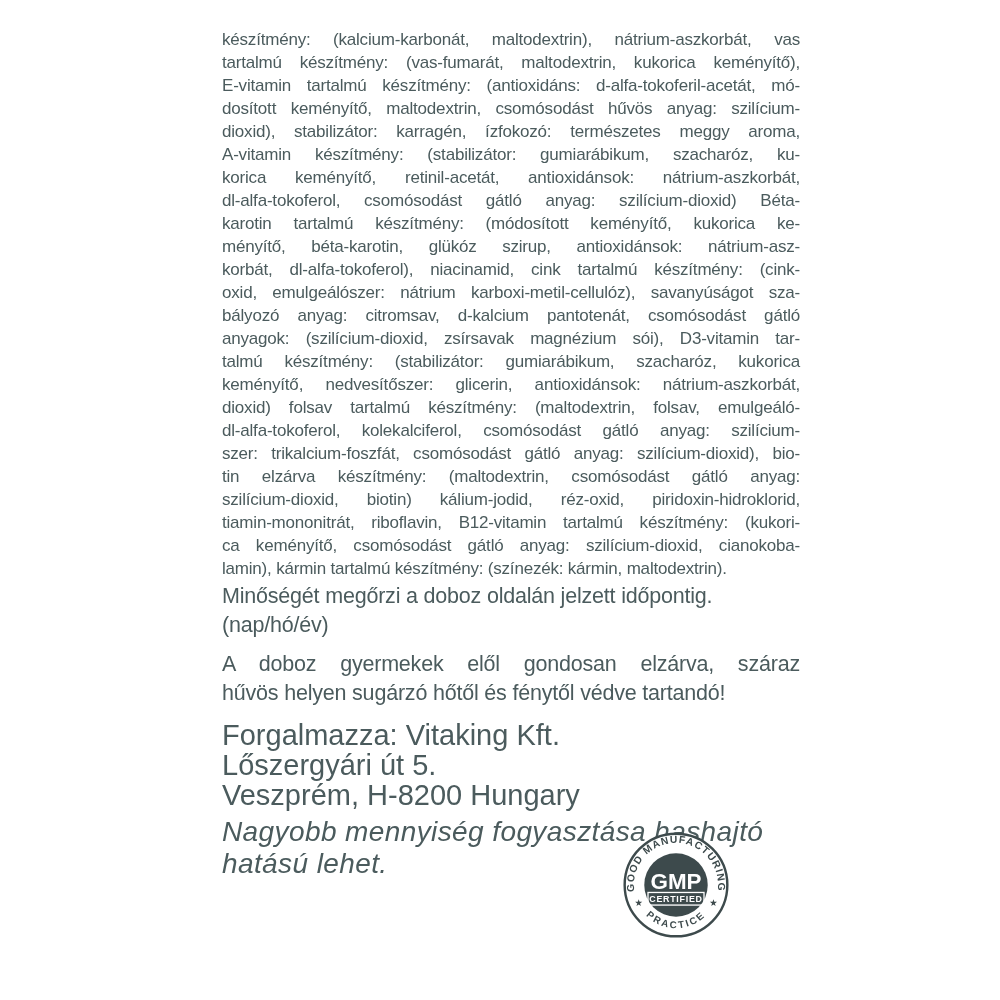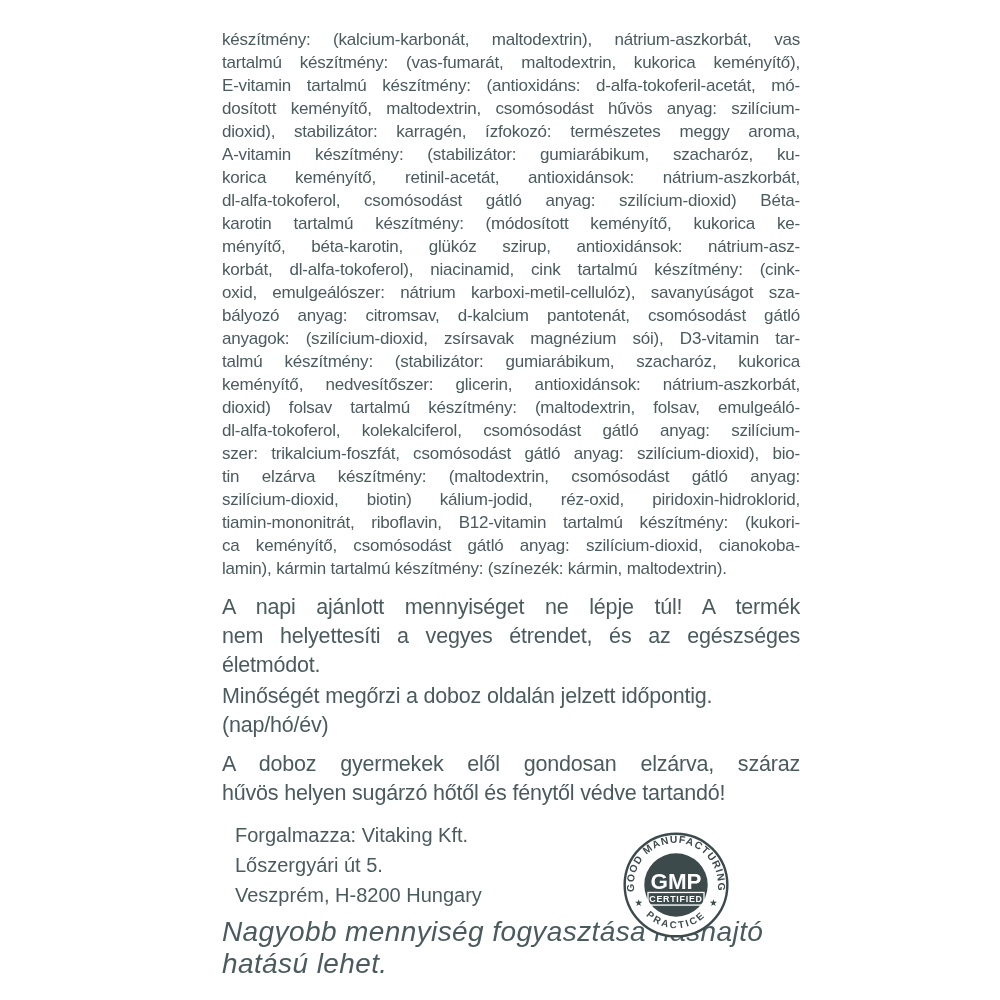--- a/index.html
+++ b/index.html
@@ -16,21 +16,21 @@
   .justify-lines .lines-wrap .line:last-child { text-align-last: left; }
   .heading-line { text-align: justify; text-align-last: justify; }
   .heading-bold { font-weight: bold; font-size: 21.5px; }
 
   .para { font-size: 21.5px; line-height: 29px; letter-spacing: -0.2px; }
   .para.daily { margin-top: 13px; }
   .para.quality { margin-top: 2px; }
   .para.storage { margin-top: 10px; }
   .plain-lines .line { text-align: right; text-align-last: left; }
 
-  .distributor { margin-top: 12px; font-size: 20px; line-height: 30px; width: 380px; margin-left: 13px; }
+  .distributor { margin-top: 12px; font-size: 29px; line-height: 30px; width: 380px; }
   .distributor .line { text-align: left; text-align-last: left; }
 
   .footnote {
     margin-top: 6px; font-size: 28px; font-style: italic;
     letter-spacing: 0.4px; text-align: left;
   }
 
   .gmp-badge { position: absolute; left: 620px; top: 829px; width: 112px; height: 112px; }
   .gmp-badge svg { width: 100%; height: 100%; display: block; }
   svg text, svg textPath { font-family: "Liberation Sans", sans-serif; }
@@ -62,27 +62,20 @@
         <div class="line">dl-alfa-tokoferol, kolekalciferol, csomósodást gátló anyag: szilícium-</div>
         <div class="line">szer: trikalcium-foszfát, csomósodást gátló anyag: szilícium-dioxid), bio-</div>
         <div class="line">tin elzárva készítmény: (maltodextrin, csomósodást gátló anyag:</div>
         <div class="line">szilícium-dioxid, biotin) kálium-jodid, réz-oxid, piridoxin-hidroklorid,</div>
         <div class="line">tiamin-mononitrát, riboflavin, B12-vitamin tartalmú készítmény: (kukori-</div>
         <div class="line">ca keményítő, csomósodást gátló anyag: szilícium-dioxid, cianokoba-</div>
         <div class="line">lamin), kármin tartalmú készítmény: (színezék: kármin, maltodextrin).</div>
       </div>
   </section>
 
-  <section class="para daily justify-lines">
-    <div class="lines-wrap">
-        <div class="line">A napi ajánlott mennyiséget ne lépje túl! A termék</div>
-        <div class="line">nem helyettesíti a vegyes étrendet, és az egészséges</div>
-        <div class="line">életmódot.</div>
-      </div>
-  </section>
 
   <section class="para quality plain-lines">
     <div class="lines-wrap">
         <div class="line">Minőségét megőrzi a doboz oldalán jelzett időpontig.</div>
         <div class="line">(nap/hó/év)</div>
       </div>
   </section>
 
   <section class="para storage justify-lines">
     <div class="lines-wrap">

